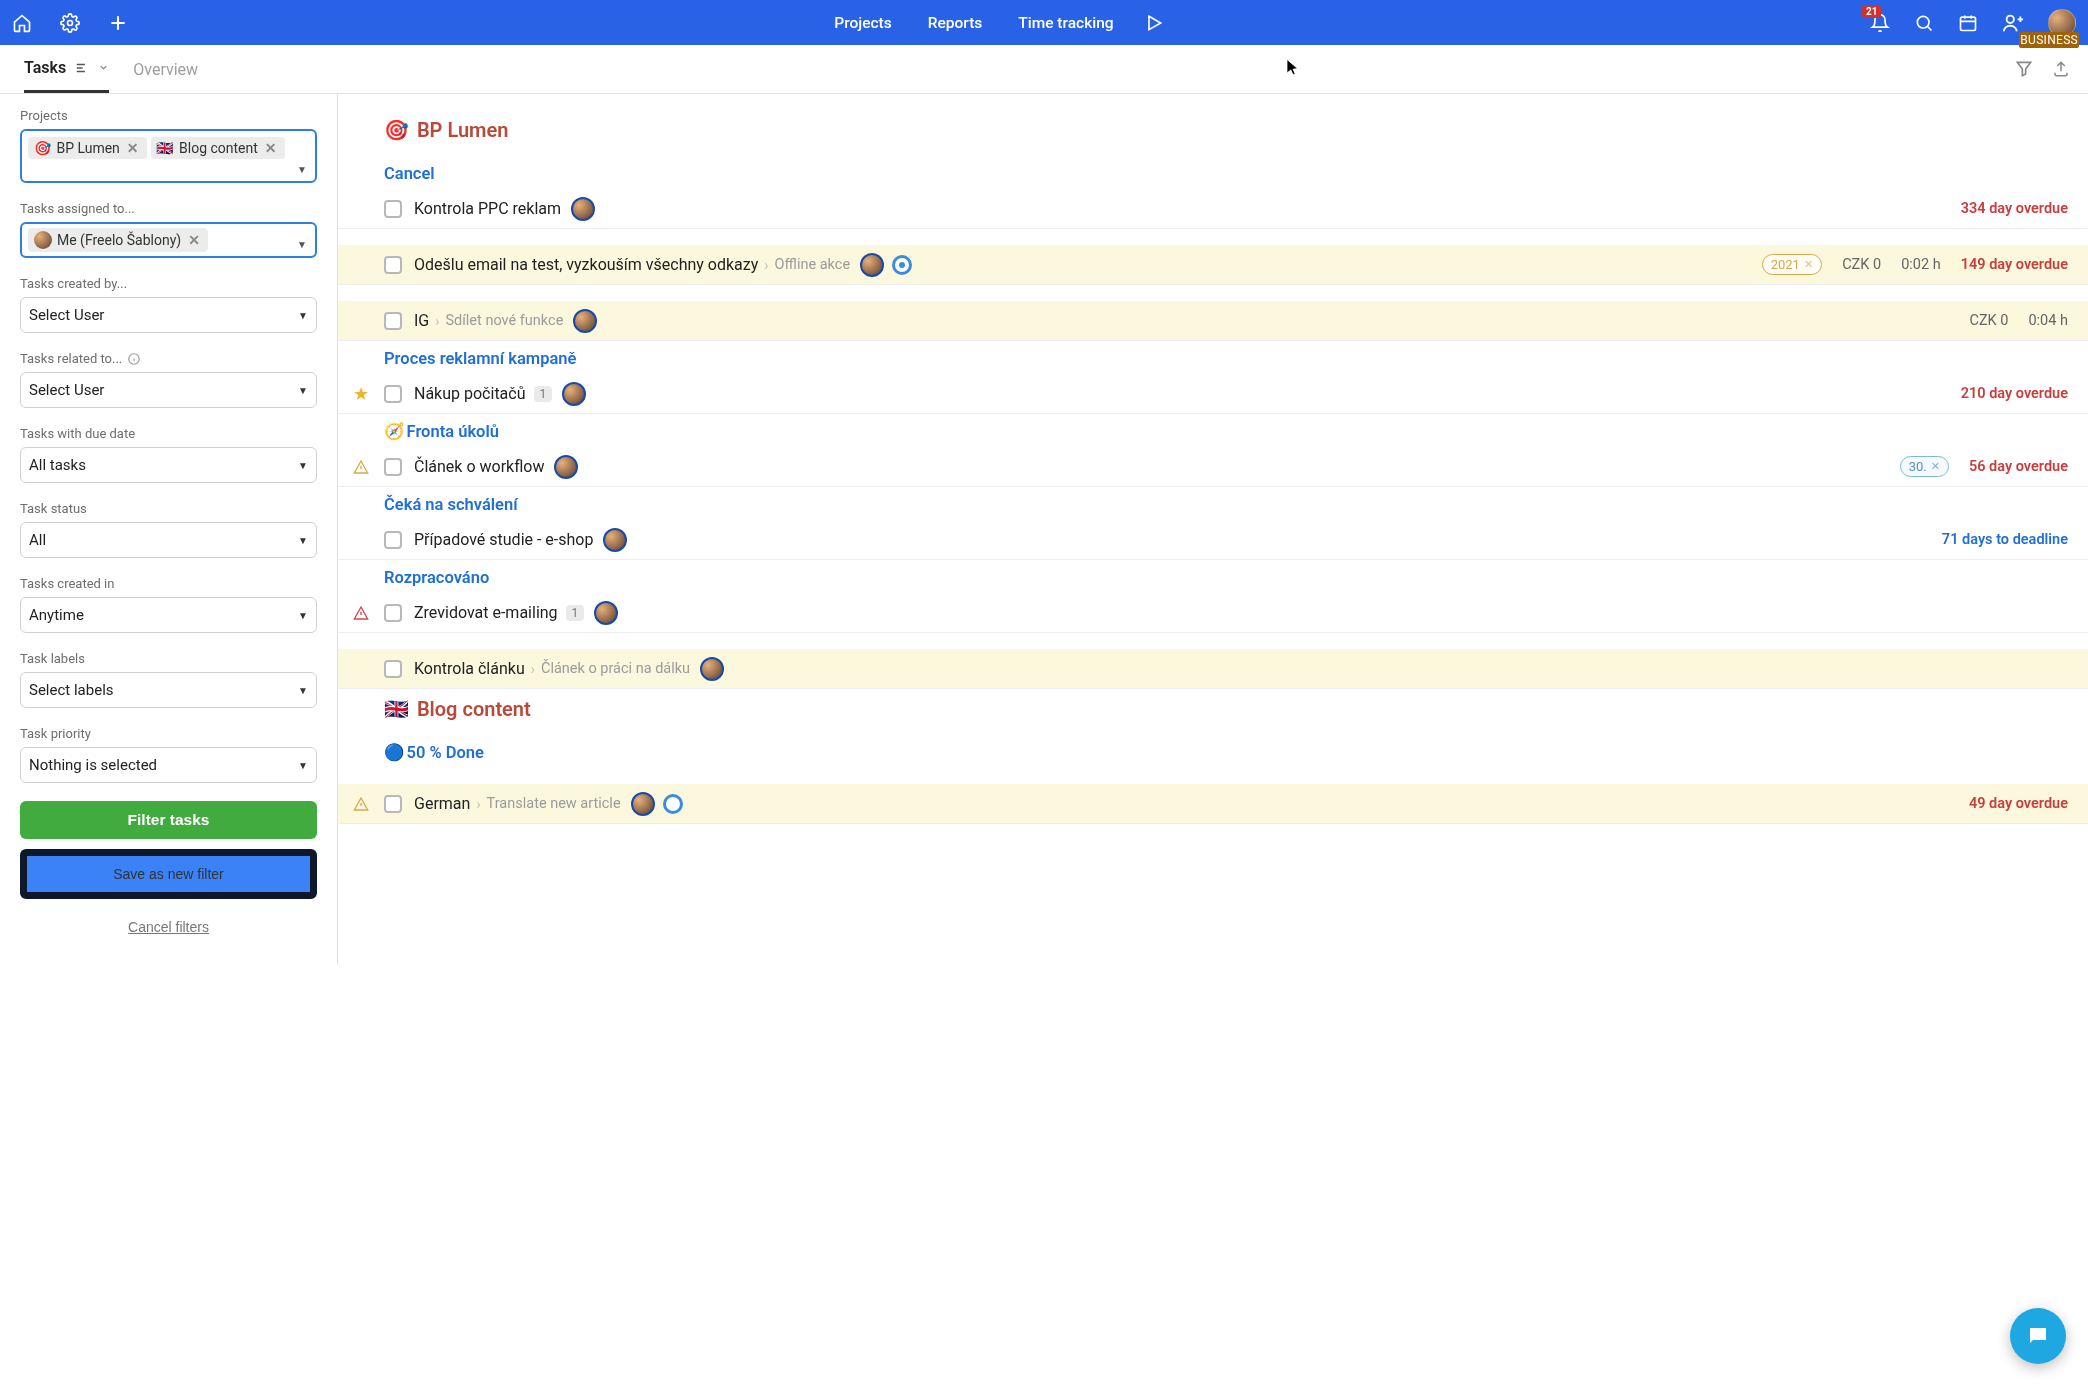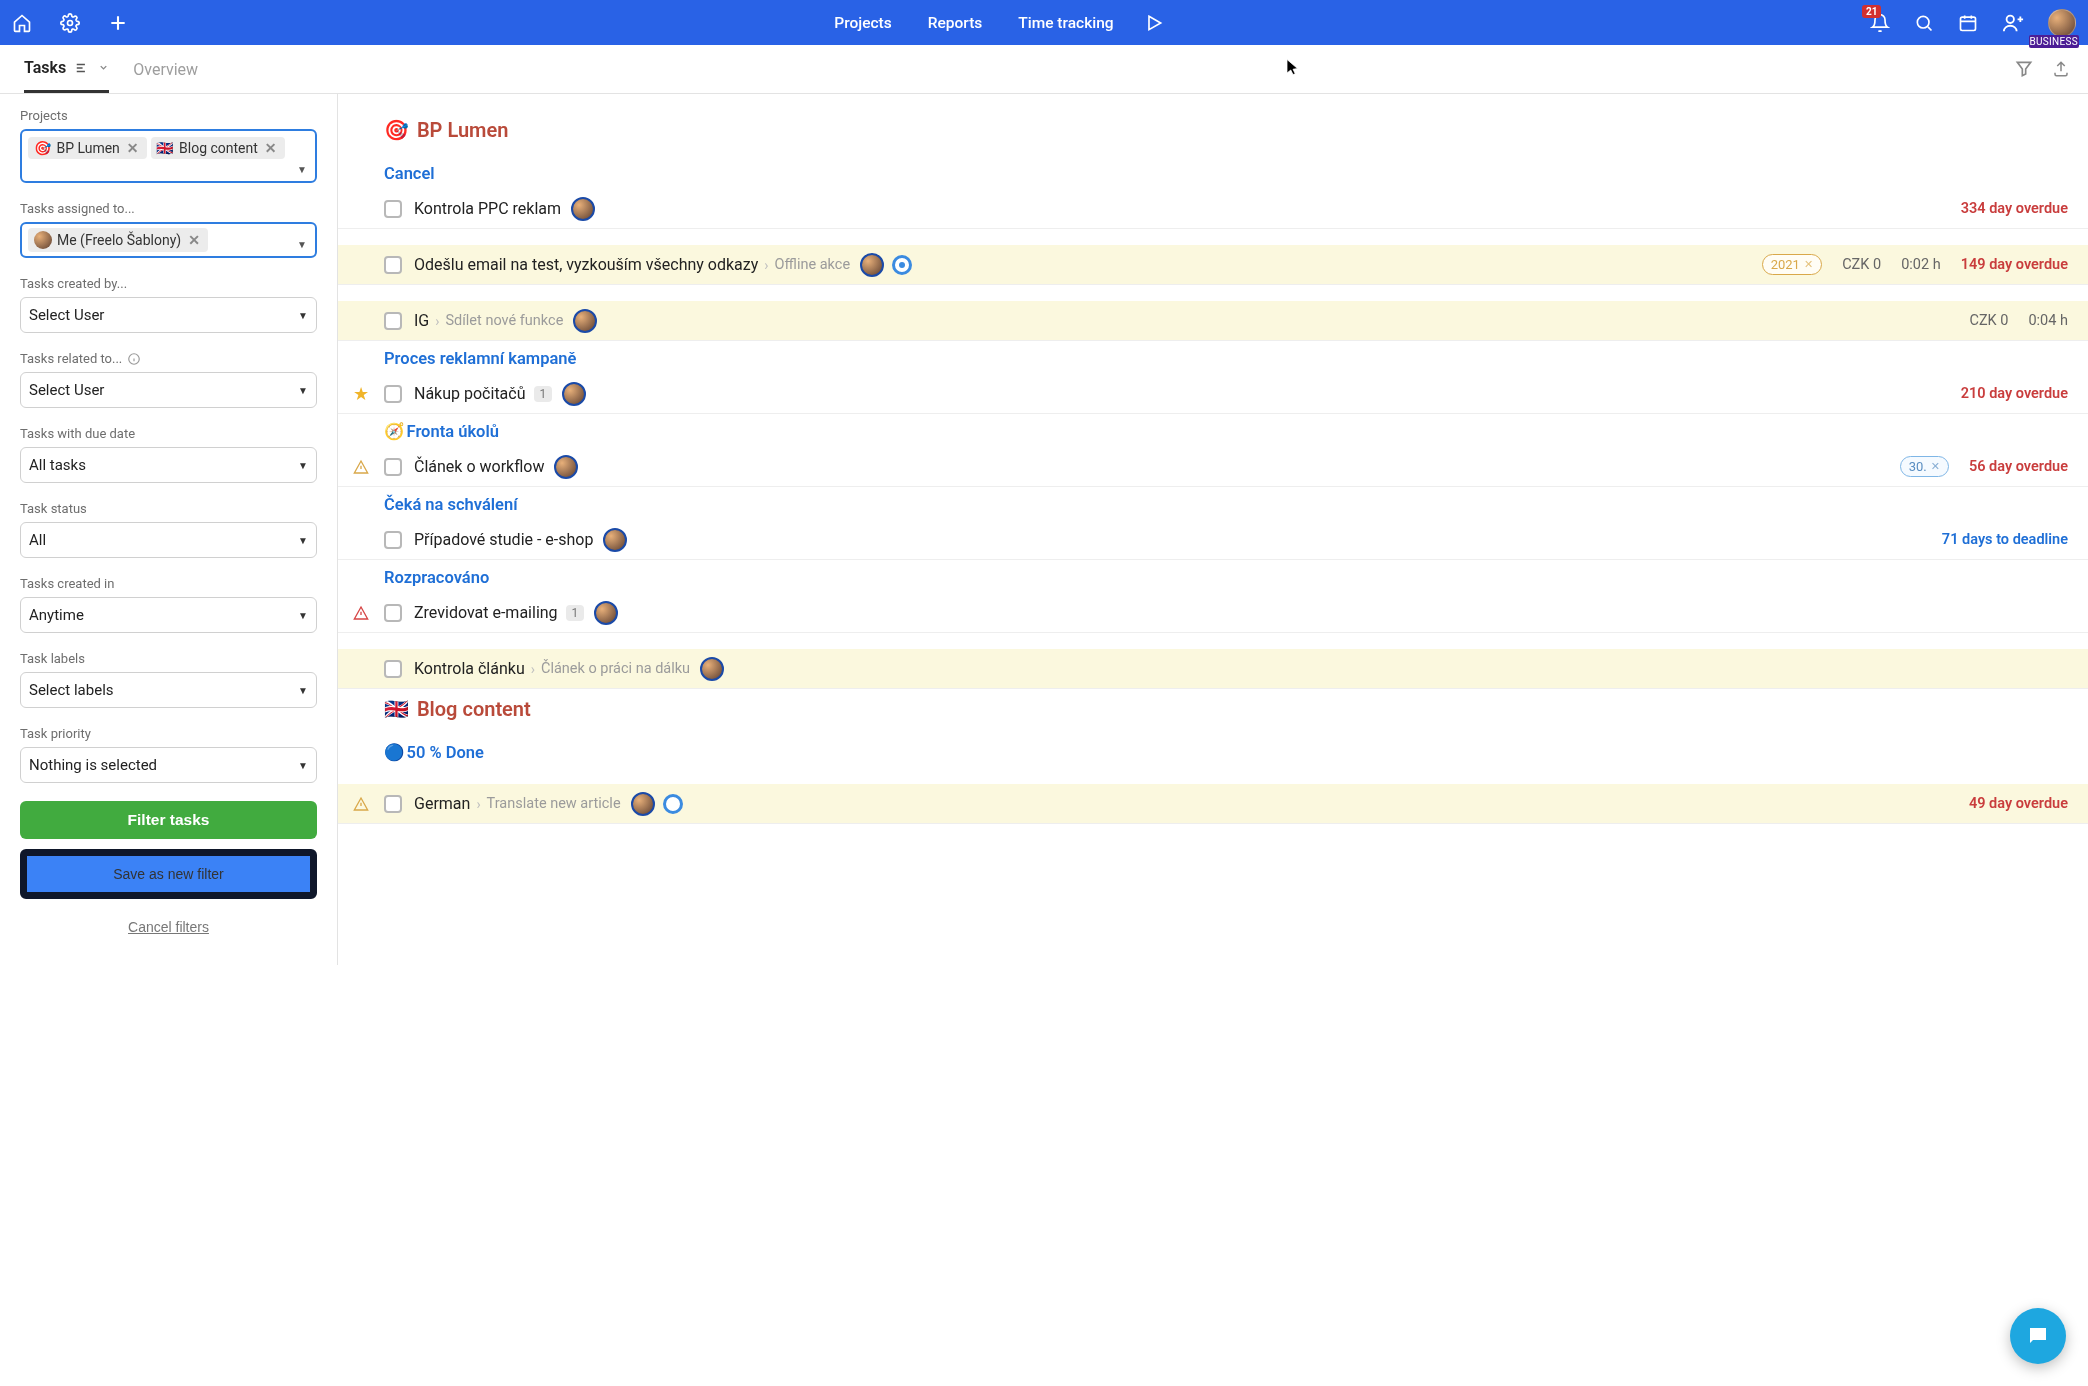--- a/index.html
+++ b/index.html
@@ -8,21 +8,21 @@
   
   .topbar { display: flex; align-items: center; height: 45px; background: #2962E6; color: #fff; padding: 0 12px; }
   .topbar .left, .topbar .right { display: flex; align-items: center; gap: 24px; }
   .topbar .left { gap: 28px; }
   .topbar .center { flex: 1; display: flex; justify-content: center; gap: 36px; align-items: center; }
   .topbar .nav-link { color: #fff; font-size: 15.5px; font-weight: 500; cursor: pointer; }
   .topbar svg { display: block; }
   .icon-btn { cursor: pointer; position: relative; display:flex; align-items:center; justify-content:center;}
   .notif-badge { position: absolute; top: -8px; left: -8px; background: #d32f2f; color: #fff; font-size: 10px; font-weight: 700; padding: 1px 4px; border-radius: 3px; min-width:16px; text-align:center;}
   .avatar { width: 28px; height: 28px; border-radius: 50%; background: radial-gradient(circle at 30% 30%, #e8b07a, #5a3c2e); position:relative; border:1px solid rgba(255,255,255,.3);}
-  .biz-badge { position:absolute; bottom:-11px; right:-3px; font-size:10px; background:#4c1d95; color:#fff; padding:1px 1px; border-radius:2px; letter-spacing:.3px;}
+  .biz-badge { position:absolute; bottom:-11px; right:-3px; font-size:12px; background:#a16207; color:#fff; padding:1px 1px; border-radius:2px; letter-spacing:.3px;}
   
   
   .secondbar { display:flex; align-items:stretch; border-bottom:1px solid #e3e3e3; height:49px; }
   .sb-left { width:338px; display:flex; align-items:center; padding:0 14px 0 22px; border-right:1px solid #e3e3e3; }
   .sb-title { font-size:17px; font-weight:600; color:#222; display:flex; align-items:center; gap:6px;}
   .sb-title svg { opacity:.5; }
   .pin-wrap { margin-left:auto; position:relative; cursor:pointer; }
   .pin-badge { position:absolute; top:-6px; right:-8px; background:#2166e0; color:#fff; width:15px; height:15px; border-radius:50%; font-size:10px; font-weight:700; display:flex; align-items:center; justify-content:center; }
   .sb-right { flex:1; display:flex; align-items:center; padding: 0 18px 0 24px; justify-content: space-between; }
   .tabs { display:flex; gap:24px; align-items:center; height:100%; }

